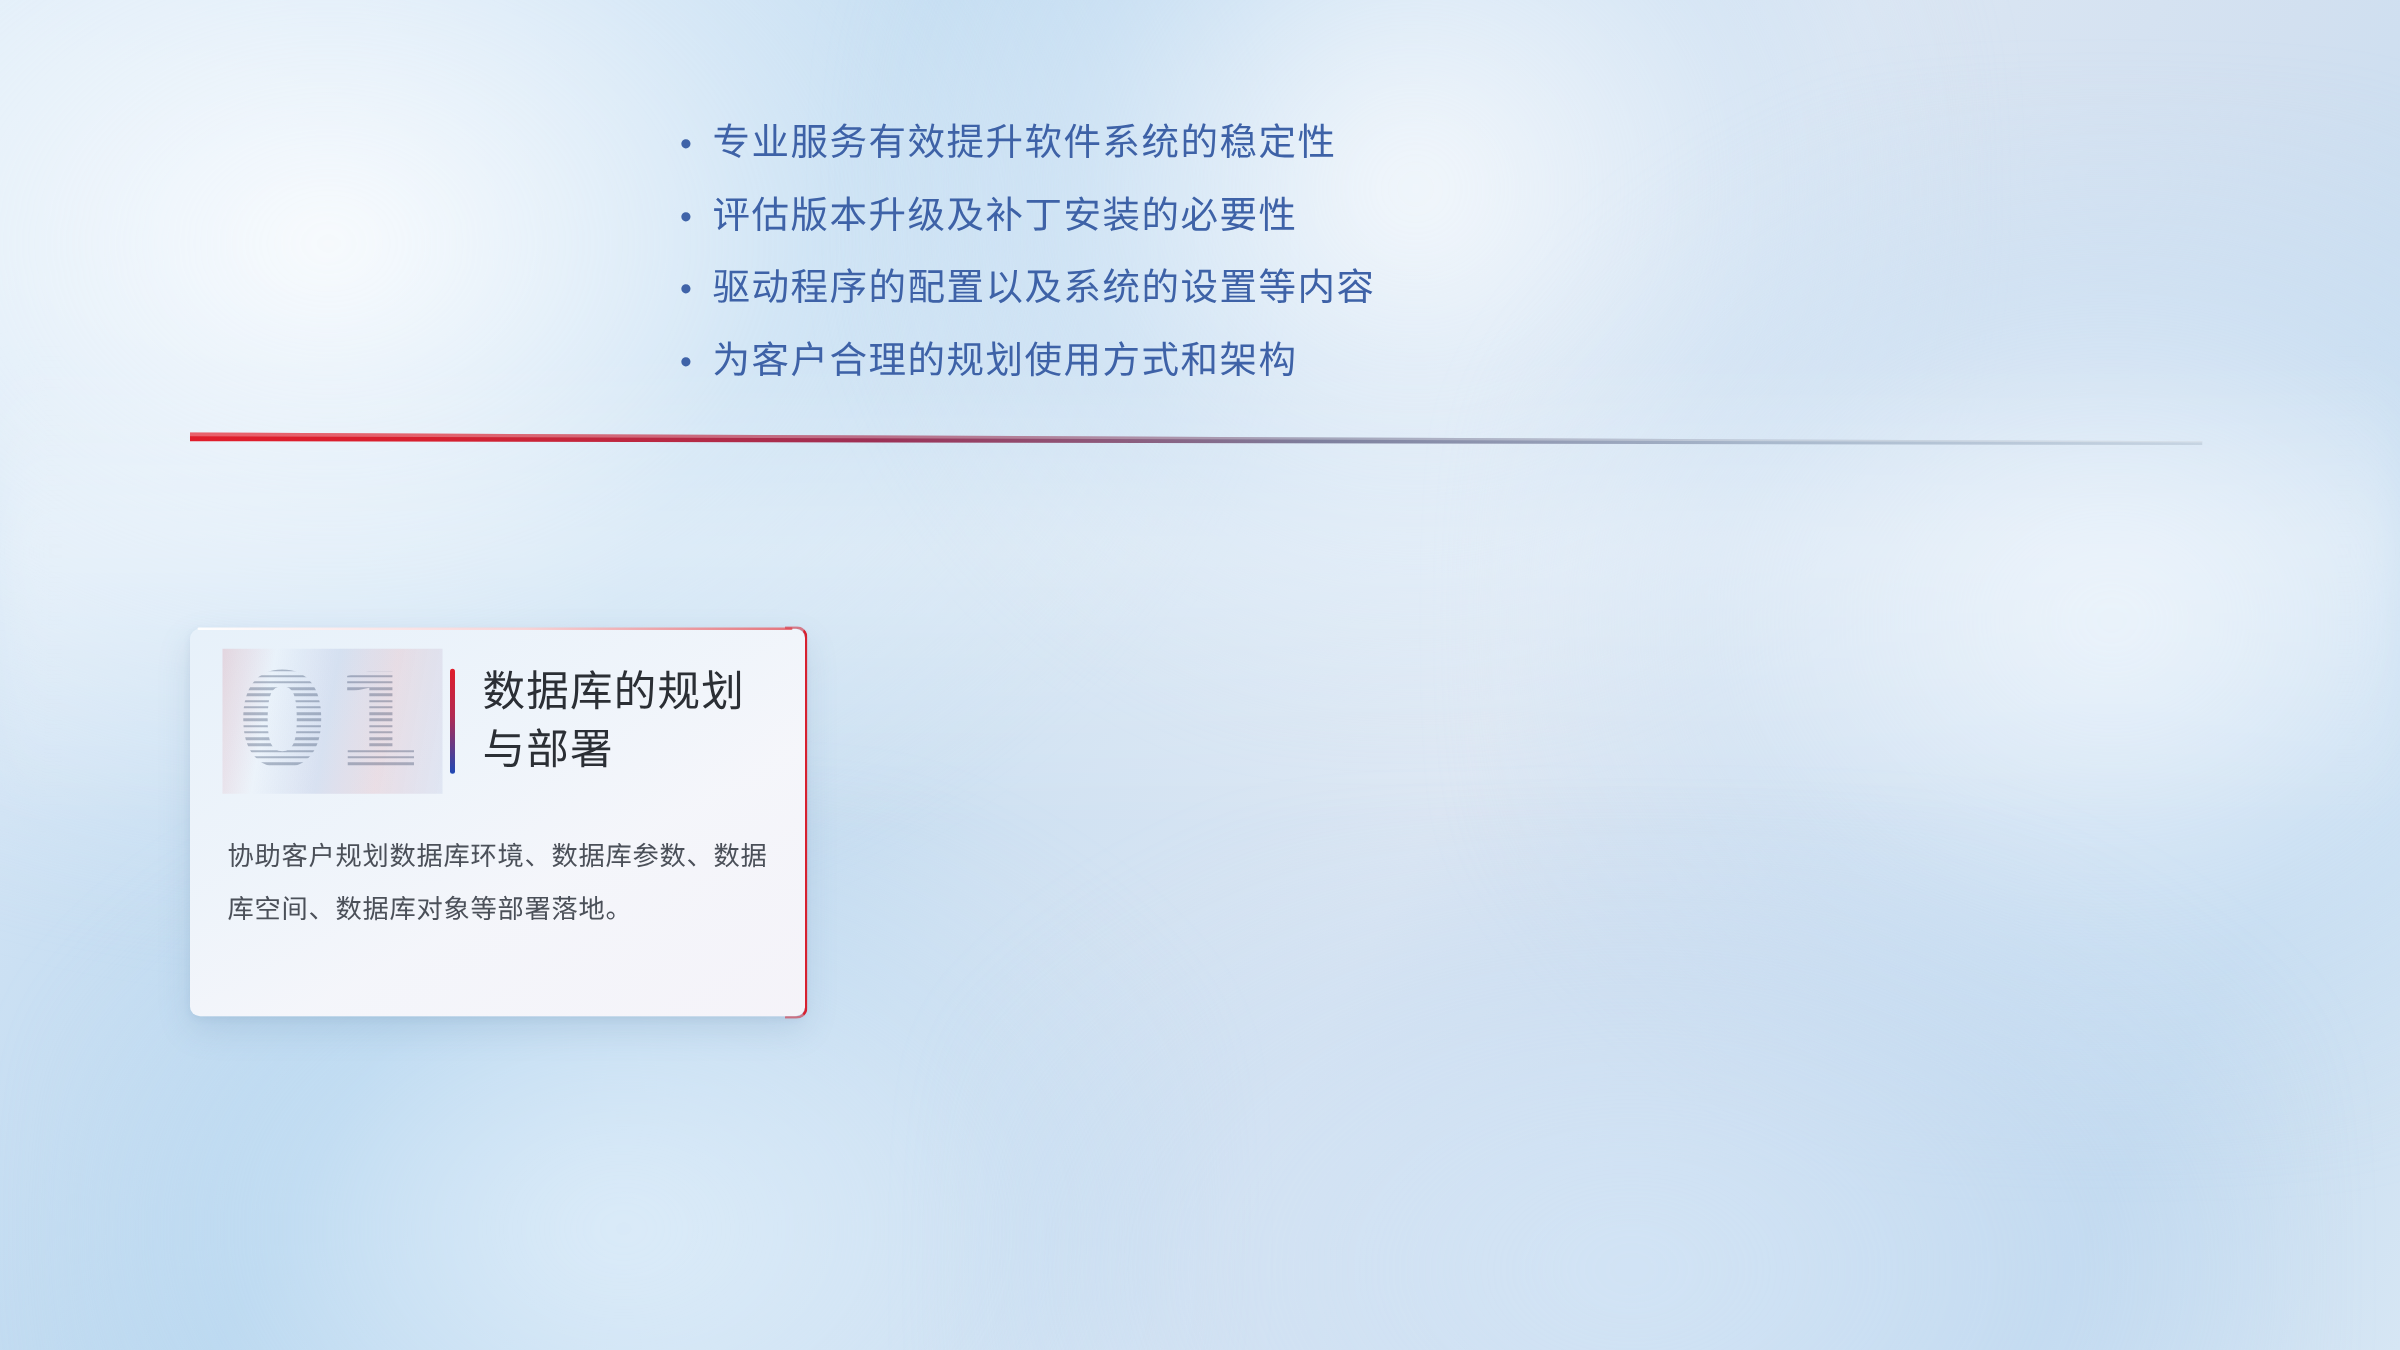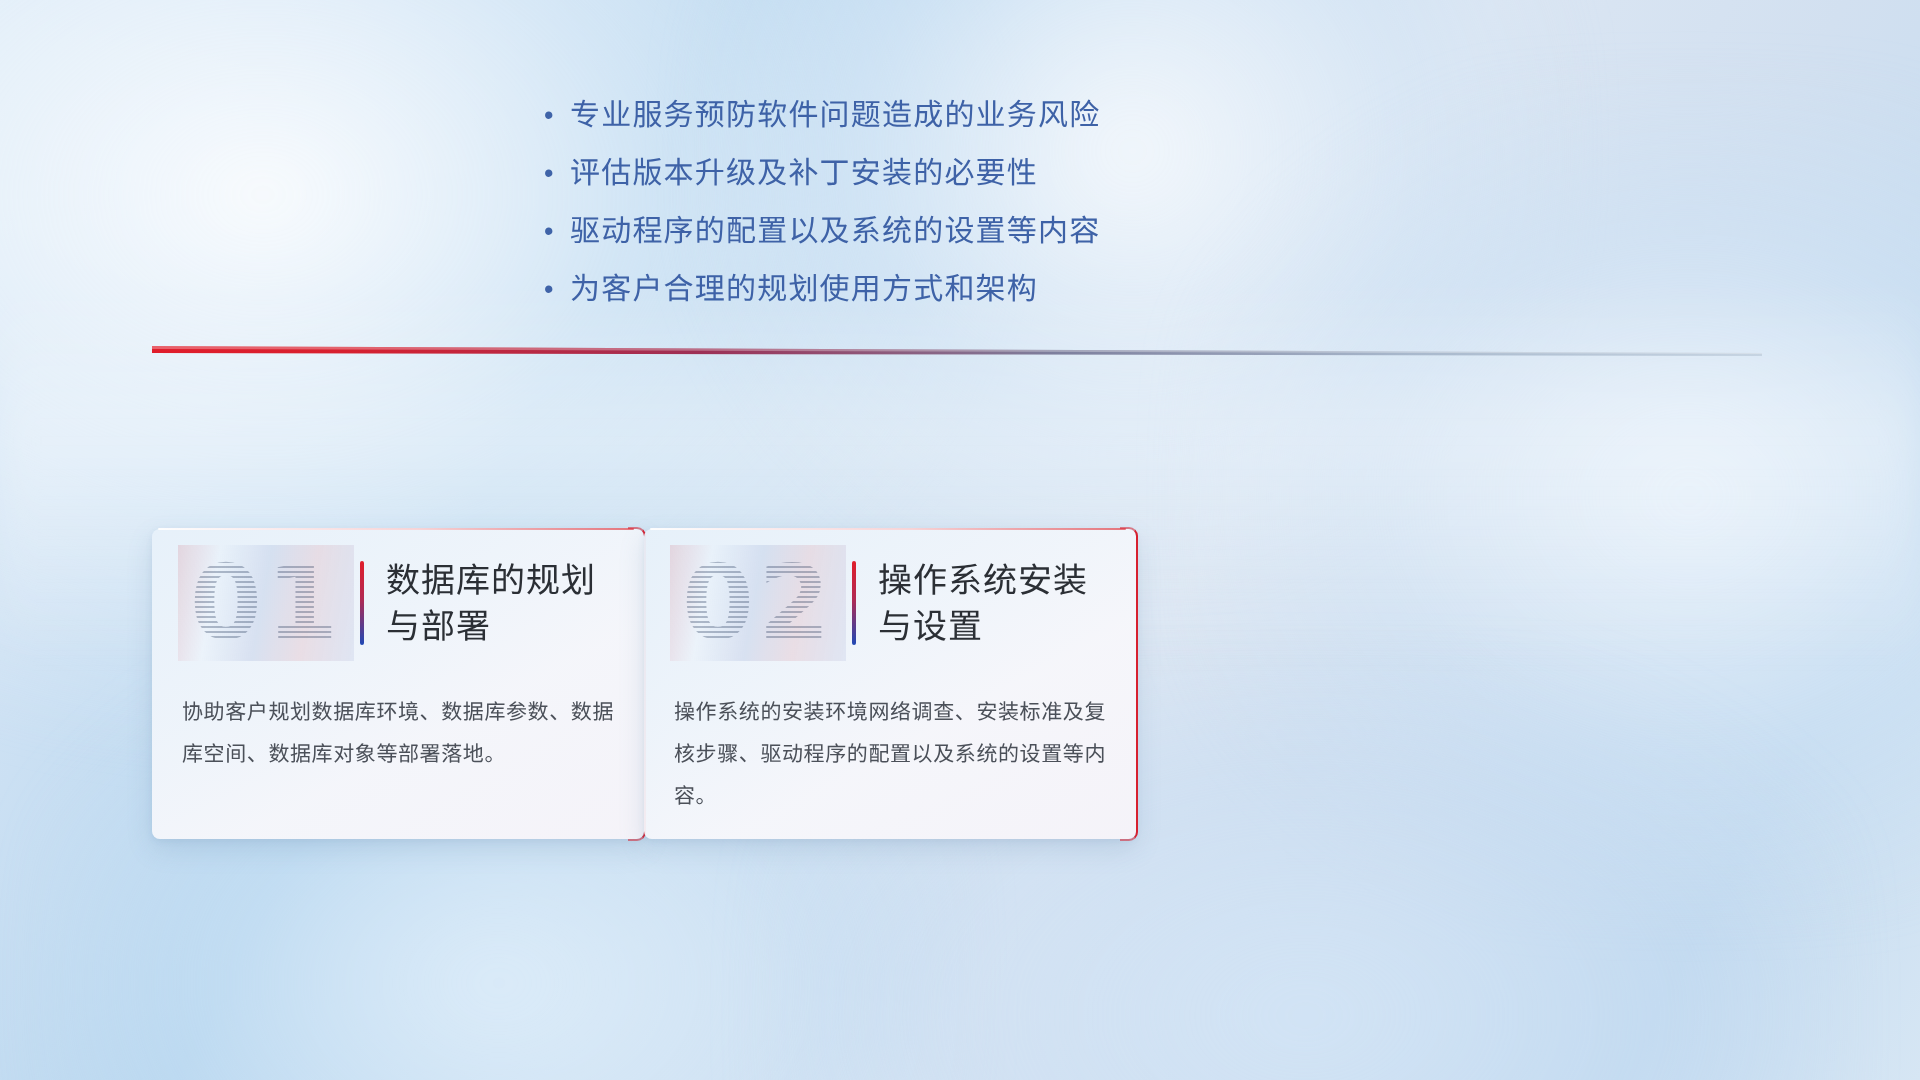--- a/index.html
+++ b/index.html
@@ -146,24 +146,25 @@
     left: 0;
     top: 0;
     width: 100%;
     height: 100%;
   }
 
   
   .cards {
     position: absolute;
     left: 152px;
-    top: 529px;
+    top: 503px;
     width: 1620px;
     height: 310px;
     display: flex;
+    gap: 50px;
   }
   .card {
     position: relative;
     width: 492px;
     height: 310px;
     border-radius: 8px;
     background: linear-gradient(152deg,
        rgba(231,241,250,0.96) 0%,
        rgba(240,245,251,0.95) 38%,
        rgba(247,247,251,0.95) 62%,
@@ -287,21 +288,21 @@
   <div class="bg-glow-b"></div>
   <div class="bg-glow-c"></div>
   <div class="bg-glow-d"></div>
   <div class="bg-glow-e"></div>
   <div class="bg-sheen"></div>
 
   <div class="bullets">
 
     <div class="bullet-row">
       <div class="bullet-dot">•</div>
-      <div class="bullet-text">专业服务预防软件问题造成的业务风险</div>
+      <div class="bullet-text">专业服务有效提升软件系统的稳定性</div>
     </div>
 
     <div class="bullet-row">
       <div class="bullet-dot">•</div>
       <div class="bullet-text">评估版本升级及补丁安装的必要性</div>
     </div>
 
     <div class="bullet-row">
       <div class="bullet-dot">•</div>
       <div class="bullet-text">驱动程序的配置以及系统的设置等内容</div>
@@ -339,29 +340,17 @@
         <div class="numeral">
           <span class="numeral-text">01</span>
           <span class="numeral-tint"></span>
         </div>
         <div class="head-sep"></div>
         <div class="card-title">数据库的规划与部署</div>
       </div>
       <div class="card-body">协助客户规划数据库环境、数据库参数、数据库空间、数据库对象等部署落地。</div>
     </div>
 
-    <div class="card">
-      <div class="card-topline"></div>
-      <div class="card-head">
-        <div class="numeral">
-          <span class="numeral-text">02</span>
-          <span class="numeral-tint"></span>
-        </div>
-        <div class="head-sep"></div>
-        <div class="card-title">操作系统安装与设置</div>
-      </div>
-      <div class="card-body">操作系统的安装环境网络调查、安装标准及复核步骤、驱动程序的配置以及系统的设置等内容。</div>
-    </div>
 
 
   </div>
 
 </div>
 
 </body></html>

